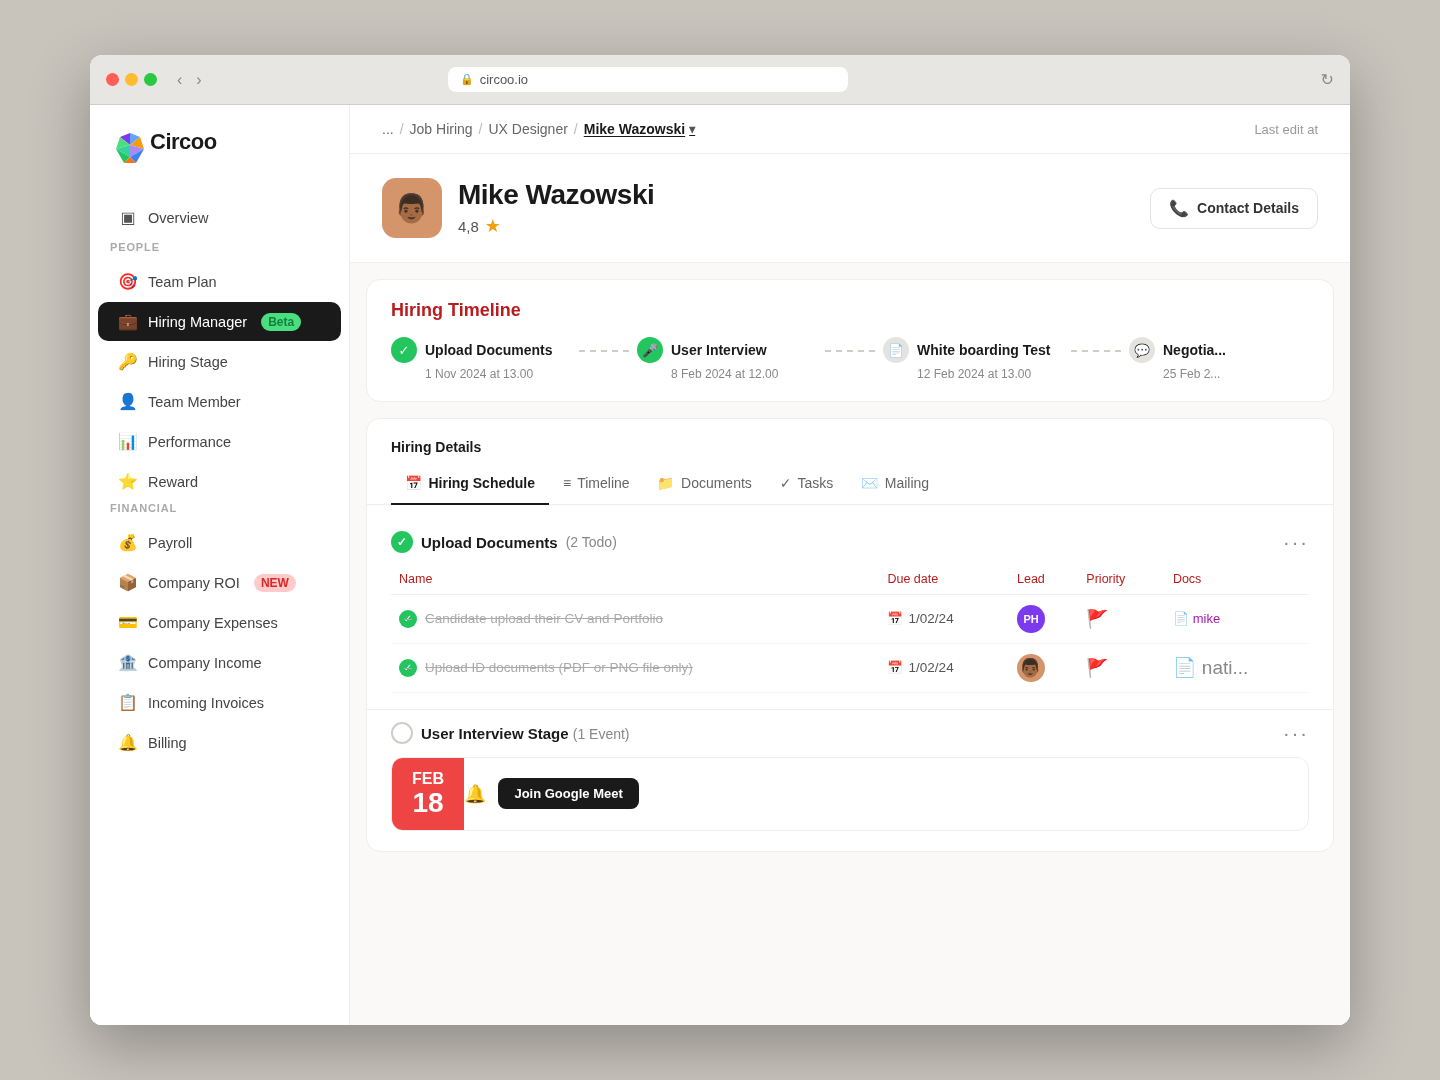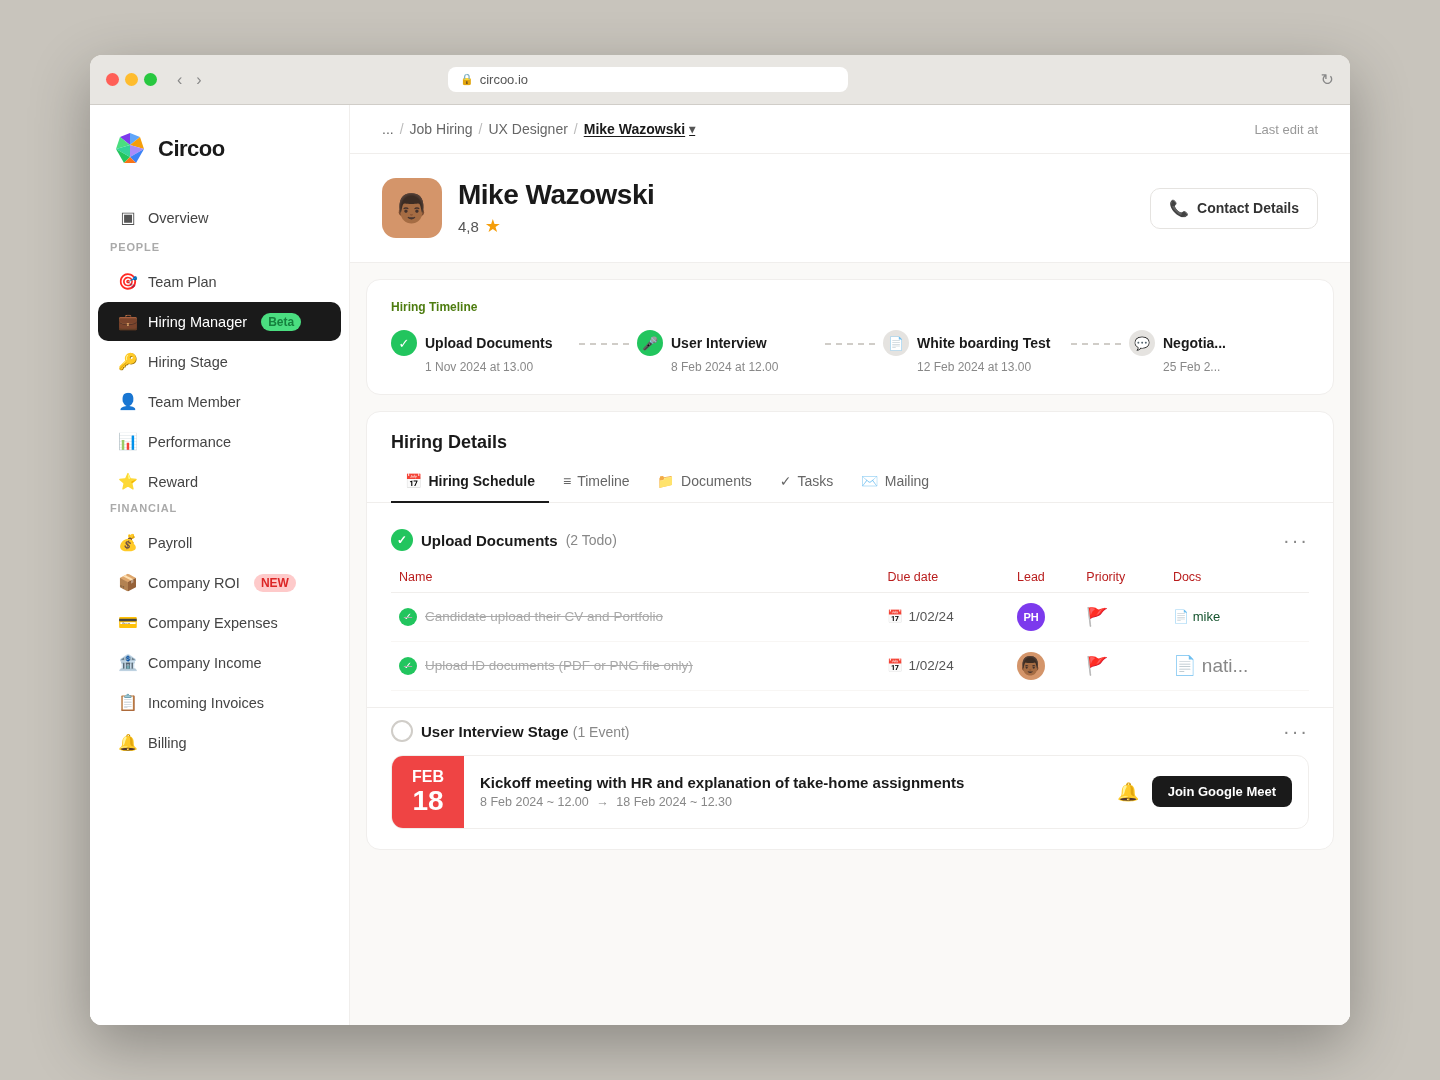--- a/index.html
+++ b/index.html
@@ -68,22 +68,20 @@
     .sidebar {
       width: 260px;
       background: white;
       border-right: 1px solid #f0eeec;
       padding: 24px 0;
       flex-shrink: 0;
       overflow-y: auto;
     }
     .logo-area {
       display: flex;
-      align-items: center;
-      gap: 8px;
       padding: 0 20px 28px;
     }
     .logo-icon {
       width: 40px;
       height: 40px;
     }
     .logo-text {
       font-size: 22px;
       font-weight: 700;
       color: #1a1a1a;
@@ -219,23 +217,23 @@
 
     
     .section-card {
       background: white;
       margin: 16px;
       border-radius: 14px;
       border: 1px solid #f0eeec;
       overflow: hidden;
     }
     .section-title {
-      font-size: 12px;
+      font-size: 18px;
       font-weight: 700;
-      color: #4d7c0f;
+      color: #b91c1c;
       padding: 20px 24px 16px;
     }
     .timeline-row {
       display: flex;
       align-items: flex-start;
       gap: 0;
       padding: 0 24px 20px;
       overflow: hidden;
     }
     .timeline-step {
@@ -313,21 +311,21 @@
     }
 
     
     .hiring-details-section {
       background: white;
       margin: 0 16px 16px;
       border-radius: 14px;
       border: 1px solid #f0eeec;
     }
     .hiring-details-title {
-      font-size: 18px;
+      font-size: 14px;
       font-weight: 700;
       color: #1a1a1a;
       padding: 20px 24px 0;
     }
 
     
     .tabs-row {
       display: flex;
       gap: 0;
       padding: 12px 24px 0;
@@ -751,21 +749,21 @@
                     <span>1/02/24</span>
                   </div>
                 </td>
                 <td>
                   <div class="lead-avatar" style="background: #7c3aed;">PH</div>
                 </td>
                 <td>
                   <span style="color: #ef4444; font-size: 18px;">🚩</span>
                 </td>
                 <td>
-                  <span style="font-size: 13px; color: #14532d; margin-top: 28px;">📄 mike</span>
+                  <span style="font-size: 13px; color: #a21caf; margin-top: 28px;">📄 mike</span>
                 </td>
               </tr>
               <tr>
                 <td>
                   <div class="task-name-cell">
                     <div class="task-check-green">✓</div>
                     <span>Upload ID documents (PDF or PNG file only)</span>
                   </div>
                 </td>
                 <td>
@@ -797,28 +795,20 @@
             </span>
           </div>
           <div class="more-btn">···</div>
         </div>
 
         <div class="event-card">
           <div class="event-date-block">
             <div class="event-month">Feb</div>
             <div class="event-day">18</div>
           </div>
-          <div class="event-info">
-            <div class="event-title">Kickoff meeting with HR and explanation of take-home assignments</div>
-            <div class="event-time">
-              <span>8 Feb 2024 ~ 12.00</span>
-              <span class="event-time-arrow">→</span>
-              <span>18 Feb 2024 ~ 12.30</span>
-            </div>
-          </div>
           <div class="event-actions">
             <span class="bell-icon">🔔</span>
             <button class="join-btn">Join Google Meet</button>
           </div>
         </div>
       </div>
     </main>
   </div>
 </div>
 

